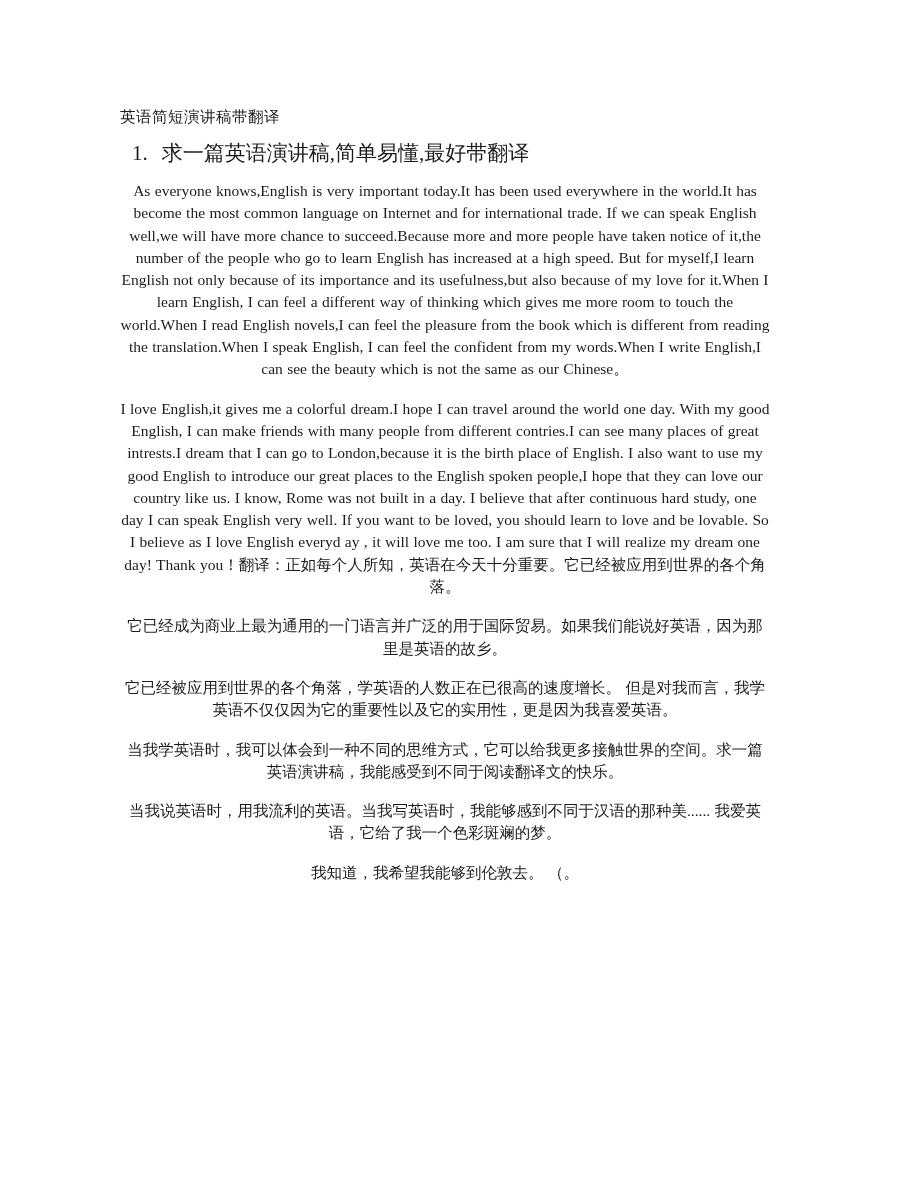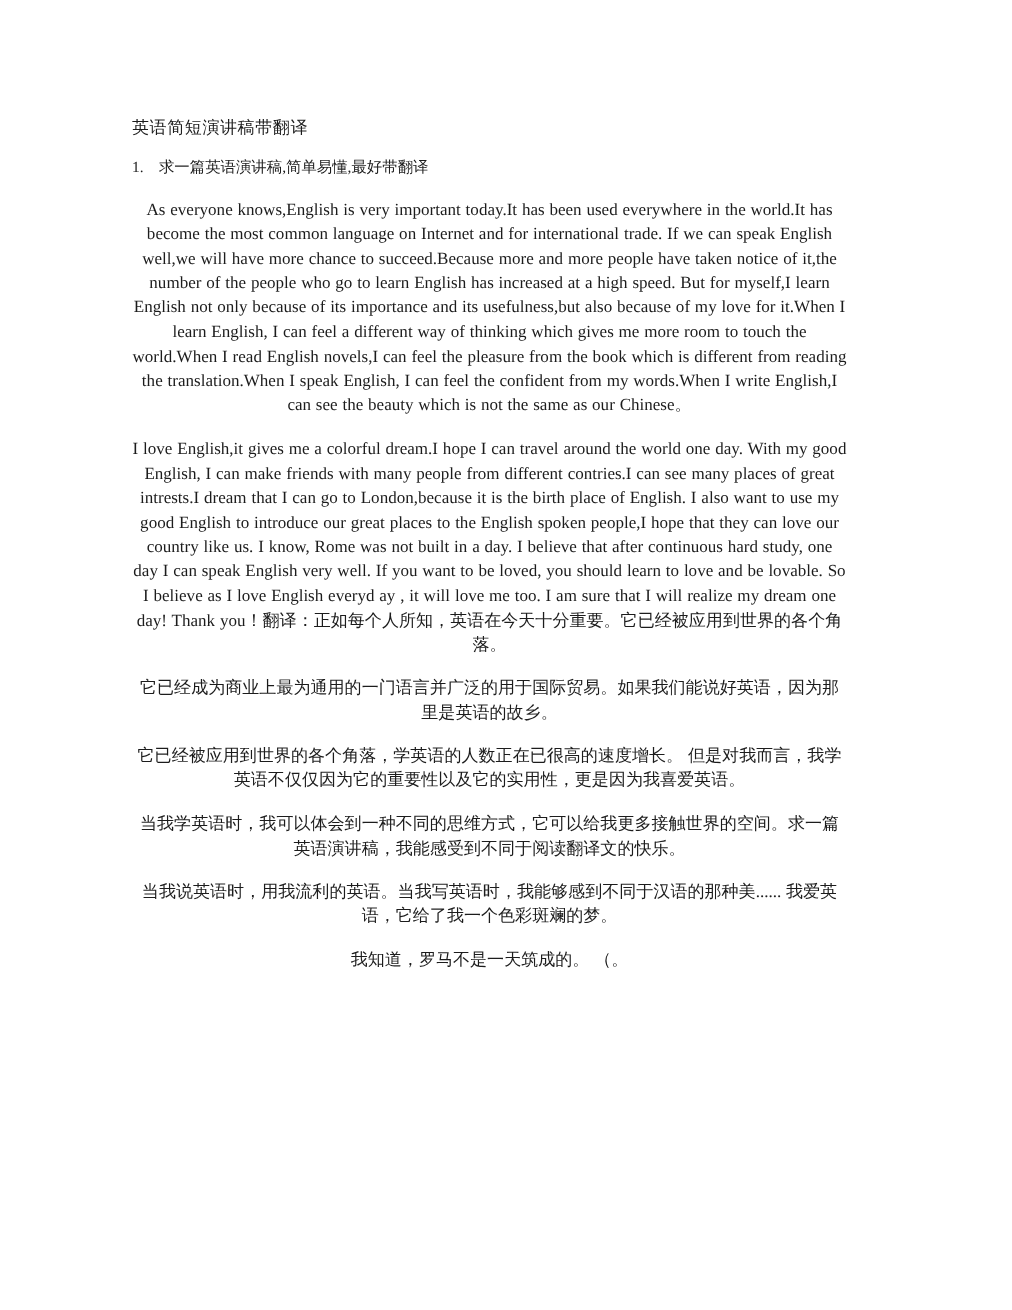--- a/index.html
+++ b/index.html
@@ -22,22 +22,22 @@
       width: 650px;
     }
     .doc-title {
       font-size: 15.5px;
       font-weight: normal;
       margin: 0 0 14px 0;
       line-height: 22px;
       letter-spacing: 0.5px;
     }
     .question-heading {
-      font-size: 14px;
-      margin: 0 0 16px 0;
+      font-size: 21px;
+      margin: 0 0 16px 12px;
       line-height: 22px;
     }
     .question-heading .item-number {
       display: inline-block;
       margin-right: 14px;
     }
     p.doc-paragraph {
       font-size: 15.5px;
       line-height: 22.3px;
       margin: 0 0 17px 0;
@@ -63,15 +63,15 @@
   <p class="doc-paragraph">它已经成为商业上最为通用的一门语言并广泛的用于国际贸易。如果我们能说好英语，因为那里是英语的故乡。</p>
 
   <p class="doc-paragraph">它已经被应用到世界的各个角落，学英语的人数正在已很高的速度增长。 但是对我而言，我学英语不仅仅因为它的重要性以及它的实用性，更是因为我喜爱英语。</p>
 
   <p class="doc-paragraph">当我学英语时，我可以体会到一种不同的思维方式，它可以给我更多接触世界的空间。求一篇英语演讲稿，我能感受到不同于阅读翻译文的快乐。</p>
 
   <p class="doc-paragraph">当我说英语时，用我流利的英语。当我写英语时，我能够感到不同于汉语的那种美...... 我爱英语，它给了我一个色彩斑斓的梦。</p>
 
 
 
-  <p class="doc-paragraph">我知道，罗马不是一天筑成的。 （。</p>
+  <p class="doc-paragraph">我知道，我希望我能够到伦敦去。 （。</p>
 
 </div>
 
 </body></html>

